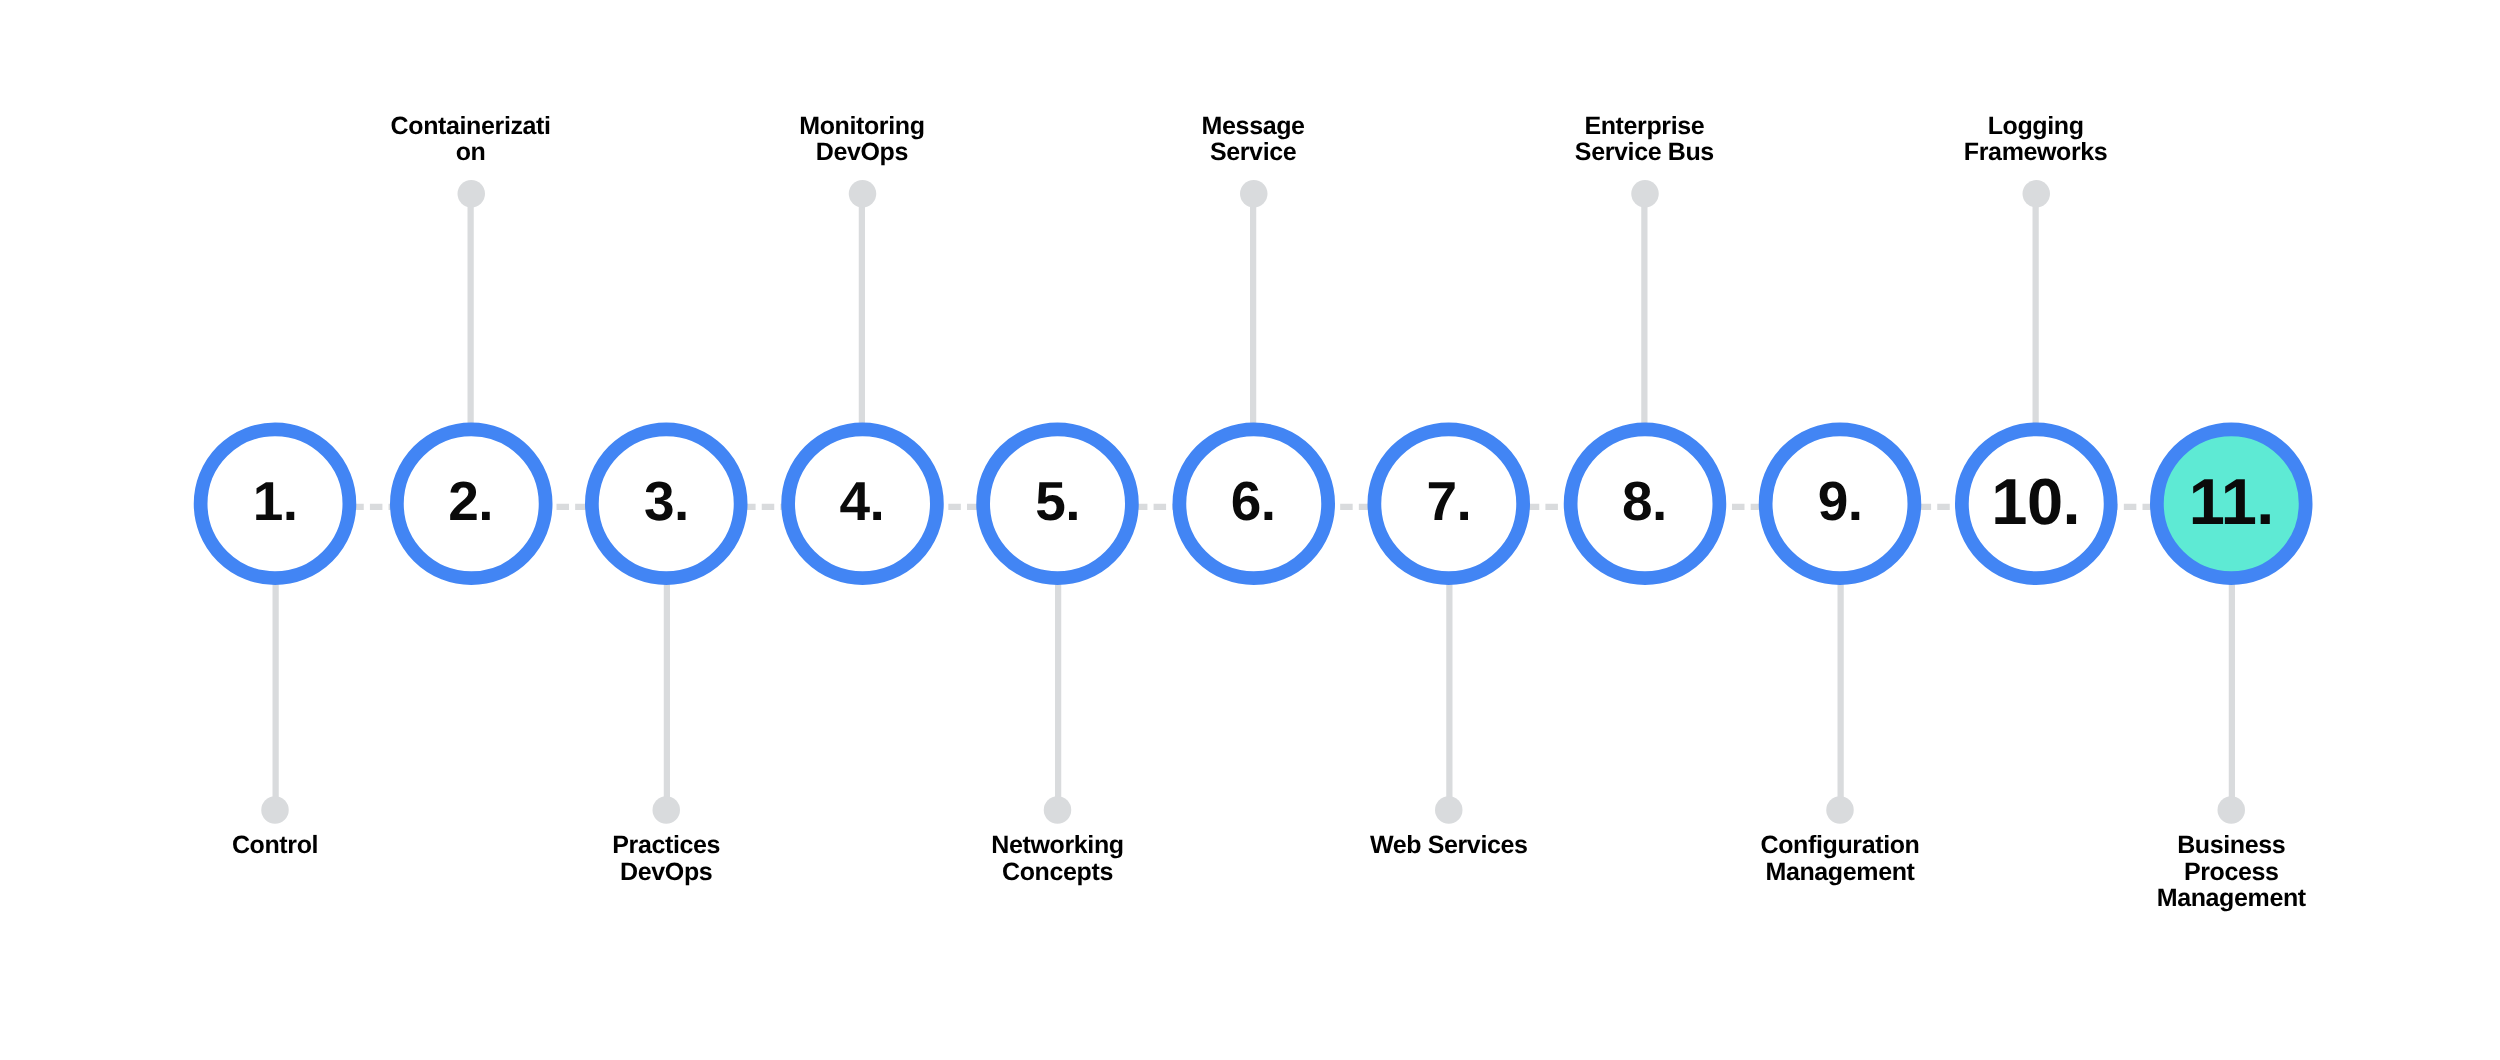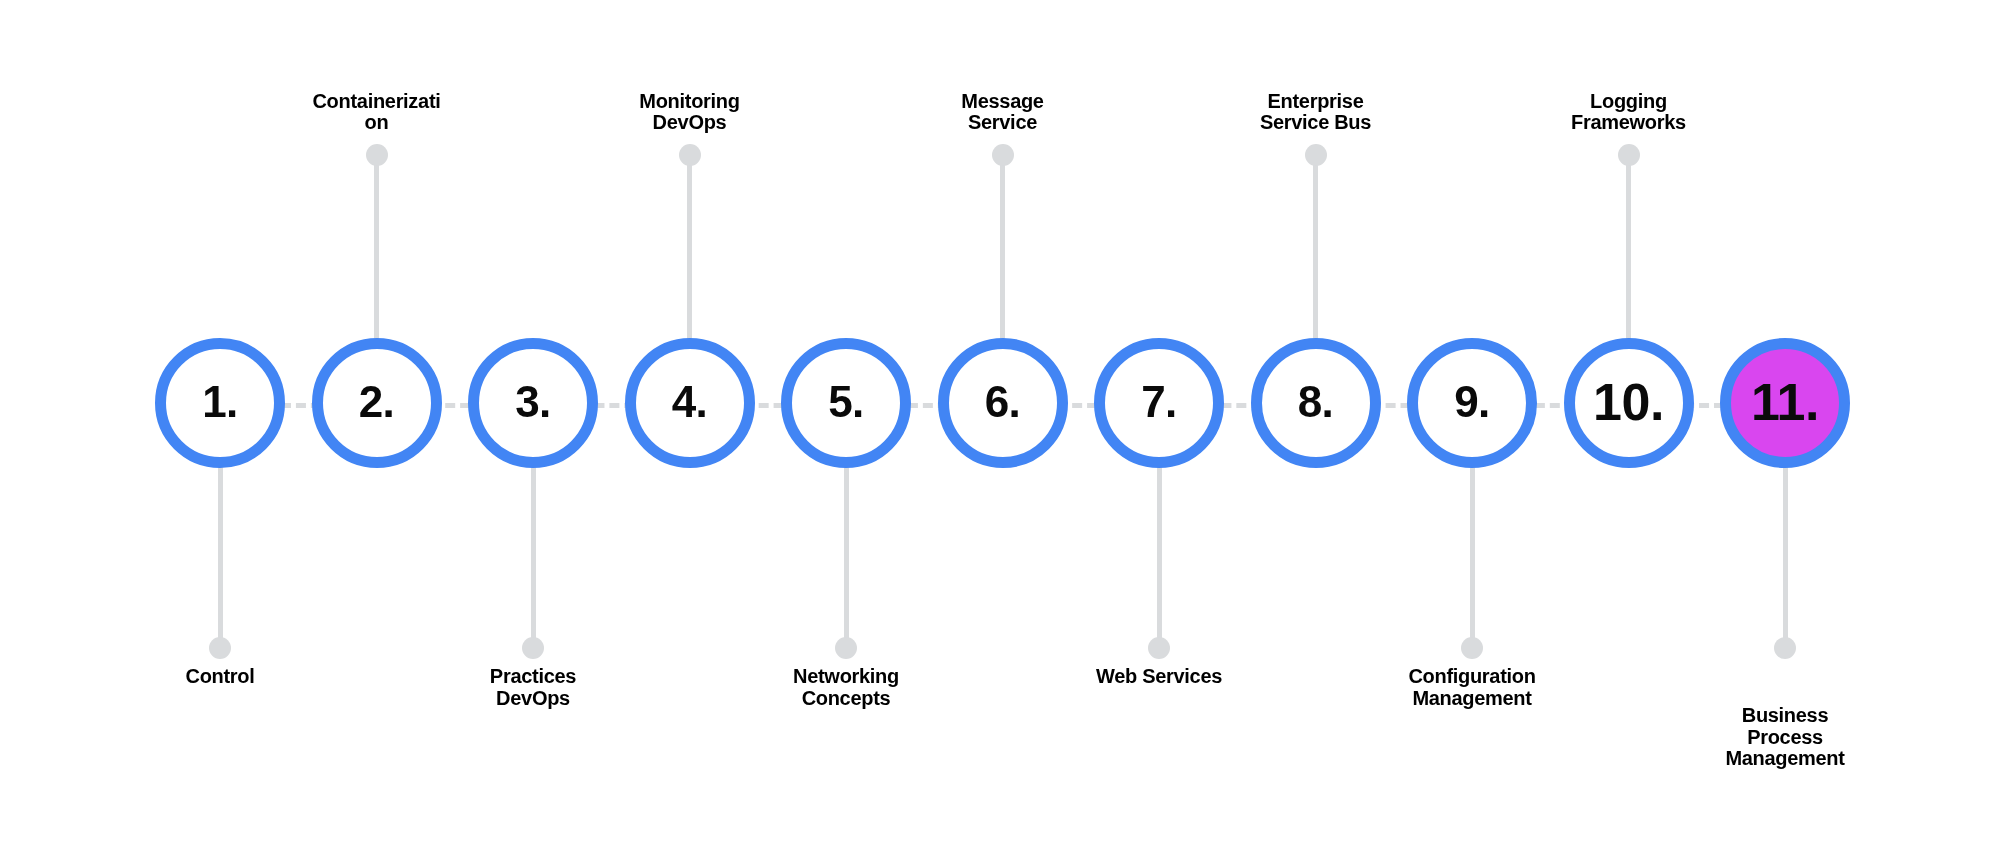--- a/index.html
+++ b/index.html
@@ -173,21 +173,21 @@
     <div class="stem-dot" style="left: 1617.5px; top: 144px; background: rgb(217, 219, 221);"></div>
     <div class="step-node wide" style="left: 1563.5px; top: 338px; border-color: rgb(66, 133, 244); background: rgb(255, 255, 255);">
       <span class="step-num" style="color: rgb(10, 10, 10);">10.</span>
     </div>
     <div class="step-label above" style="color: rgb(0, 0, 0); width: 260px; left: 1498.5px; bottom: 714px;">
       <div>Logging</div>
       <div>Frameworks</div>
     </div>
     <div class="stem" style="left: 1782.5px; background: rgb(217, 219, 221); top: 458px; height: 190px;"></div>
     <div class="stem-dot" style="left: 1774px; top: 637px; background: rgb(217, 219, 221);"></div>
-    <div class="step-node wide" style="left: 1720px; top: 338px; border-color: rgb(66, 133, 244); background: #d946ef;">
+    <div class="step-node wide" style="left: 1720px; top: 338px; border-color: rgb(66, 133, 244); background: #5eead4;">
       <span class="step-num" style="color: rgb(10, 10, 10);">11.</span>
     </div>
-    <div class="step-label below" style="color: rgb(0, 0, 0); width: 260px; left: 1655px; top: 666px; margin-top: 39px;">
+    <div class="step-label below" style="color: rgb(0, 0, 0); width: 260px; left: 1655px; top: 666px;">
       <div>Business</div>
       <div>Process</div>
       <div>Management</div>
     </div>
   </div>
 
 </body></html>

